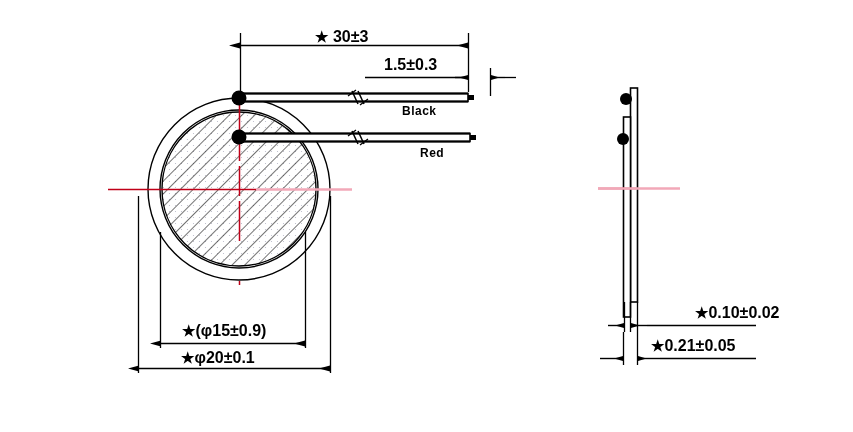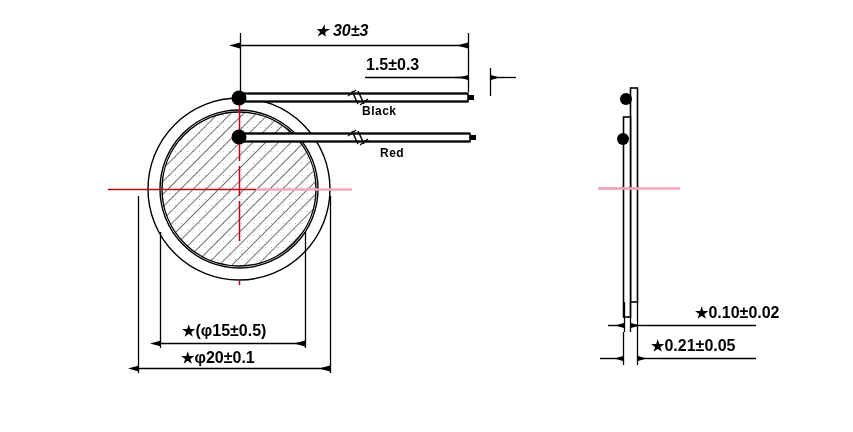--- a/index.html
+++ b/index.html
@@ -10,21 +10,21 @@
   #sheet{position:absolute;left:0;top:0;width:853px;height:432px;}
   .lbl{
     position:absolute;
     font-family:"Liberation Sans",sans-serif;
     font-weight:bold;
     color:#000;
     white-space:nowrap;
     letter-spacing:0px;
   }
   .dimtext{font-size:16px;font-weight:bold;}
-  .wiretext{font-size:12px;font-weight:bold;letter-spacing:0.5px;}
+  .wiretext{font-size:12px;font-weight:bold;letter-spacing:0.5px;margin-left:40px;}
   .star{font-size:15px;line-height:1;}
 </style>
 </head>
 <body>
 
 <svg id="sheet" viewBox="0 0 853 432" xmlns="http://www.w3.org/2000/svg">
   <defs>
     <pattern id="hatch45" width="9" height="9" patternUnits="userSpaceOnUse" patternTransform="rotate(45)">
       <line x1="0" y1="0" x2="0" y2="9" stroke="#000000" stroke-width="1.1"></line>
     </pattern>
@@ -131,26 +131,26 @@
     <g>
       <line x1="637.5" y1="302" x2="637.5" y2="365" stroke="#000" stroke-width="1.3"></line>
       <line x1="623.5" y1="332" x2="623.5" y2="365" stroke="#000" stroke-width="1.3"></line>
       <line x1="600" y1="358.5" x2="623" y2="358.5" stroke="#000" stroke-width="1.4" marker-end="url(#arrInSm)"></line>
       <line x1="660" y1="358.5" x2="638" y2="358.5" stroke="#000" stroke-width="1.4" marker-end="url(#arrInSm)"></line>
       <line x1="660" y1="358.5" x2="756" y2="358.5" stroke="#000" stroke-width="1.4"></line>
     </g>
   </g>
 </svg>
 
-<div class="lbl dimtext" style="left:315px;top:22px;font-style:italic;"><span class="star">★</span> <span>30±3</span></div>
+<div class="lbl dimtext" style="left:315px;top:28px;"><span class="star">★</span> <span>30±3</span></div>
 
-<div class="lbl dimtext" style="left:366px;top:56px;">1.5±0.3</div>
+<div class="lbl dimtext" style="left:384px;top:56px;">1.5±0.3</div>
 
 <div class="lbl wiretext" style="left:362px;top:104px;">Black</div>
 <div class="lbl wiretext" style="left:371px;top:146px;padding-left:9px;">Red</div>
 
-<div class="lbl dimtext" style="left:182px;top:322px;"><span class="star">★</span><span>(φ15±0.5)</span></div>
+<div class="lbl dimtext" style="left:182px;top:322px;"><span class="star">★</span><span>(φ15±0.9)</span></div>
 
 <div class="lbl dimtext" style="left:181px;top:349px;"><span class="star">★</span><span>φ20±0.1</span></div>
 
 <div class="lbl dimtext" style="left:651px;top:304px;margin-left:44px;"><span class="star">★</span><span>0.10±0.02</span></div>
 
 <div class="lbl dimtext" style="left:651px;top:337px;"><span class="star">★</span><span>0.21±0.05</span></div>
 
 </body></html>

